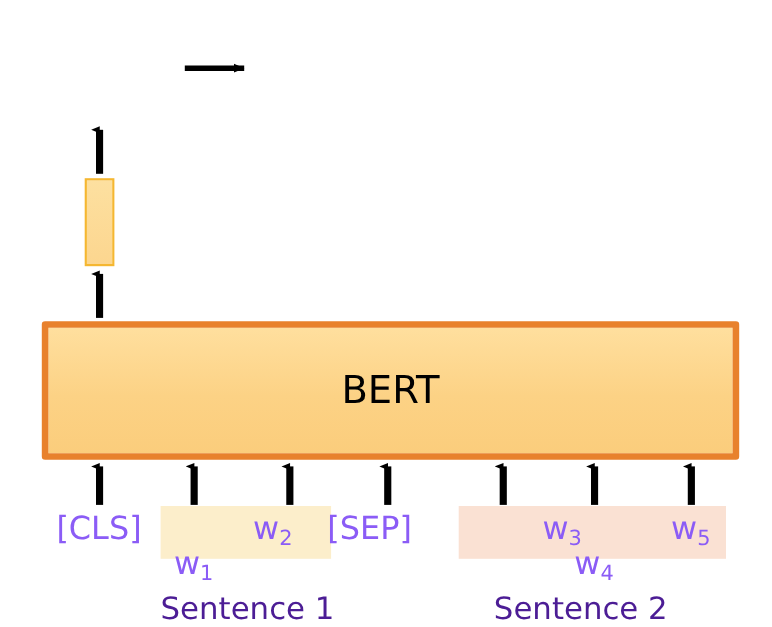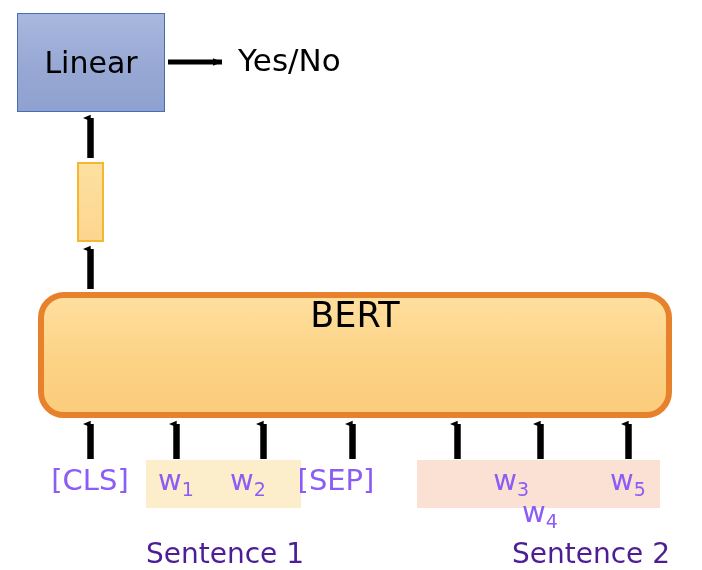--- a/index.html
+++ b/index.html
@@ -71,23 +71,24 @@
 
   
   .bert-box {
     position: absolute;
     left: 38px;
     top: 292px;
     width: 634px;
     height: 126px;
     background: linear-gradient(180deg, #ffdf9e 0%, #fcd285 55%, #fbcd7c 100%);
     border: 6px solid #e8812c;
-    border-radius: 26px;
+    border-radius: 3px;
     box-sizing: border-box;
     display: flex;
+    align-items: center;
     justify-content: center;
   }
   .bert-label {
     font-size: 35px;
     line-height: 1;
     color: #000000;
   }
 
   
   .sent-group {
@@ -142,48 +143,44 @@
     width: 702px;
     height: 570px;
     pointer-events: none;
   }
 </style>
 </head>
 <body>
 
 <div id="diagram">
 
-  <div class="linear-box">
-    <span class="linear-label">Linear</span>
-  </div>
-
-  <div class="yesno-label">Yes/No</div>
+
 
   <div class="embed-box"></div>
 
   <div class="bert-box">
     <span class="bert-label">BERT</span>
   </div>
 
   <div class="sent-group s1"></div>
   <div class="sent-group s2"></div>
 
   <div id="token-layer">
       <div class="token" style="left: 30px; width: 120px;"><span>[CLS]</span></div>
-      <div class="token" style="left: 116px; width: 120px;"><span>w</span><span class="sub">1</span></div>
+      <div class="token" style="left: 116px; width: 120px; margin-top: 32px;"><span>w</span><span class="sub">1</span></div>
       <div class="token" style="left: 188px; width: 120px;"><span>w</span><span class="sub">2</span></div>
       <div class="token" style="left: 276px; width: 120px;"><span>[SEP]</span></div>
       <div class="token" style="left: 409px; width: 120px; text-align: right;"><span>w</span><span class="sub">3</span></div>
       <div class="token" style="left: 480px; width: 120px; margin-top: 32px;"><span>w</span><span class="sub">4</span></div>
       <div class="token" style="left: 568px; width: 120px; text-align: center;"><span>w</span><span class="sub">5</span></div>
     </div>
 
   <div id="caption-layer">
       <div class="sent-caption" style="left: 95px; width: 260px;">Sentence 1</div>
-      <div class="sent-caption" style="left: 410px; width: 260px; text-align: right;">Sentence 2</div>
+      <div class="sent-caption" style="left: 398px; width: 260px;">Sentence 2</div>
     </div>
 
   <svg class="arrows" viewBox="0 0 702 570">
     <defs>
       <marker id="ah-up" markerWidth="10" markerHeight="10" refX="3.2" refY="7.6" orient="auto" markerUnits="userSpaceOnUse">
         <path d="M3.2,0 L0.0,7.8 L6.4,7.8 Z" fill="#000000"></path>
       </marker>
       <marker id="ah-right" markerWidth="12" markerHeight="12" refX="9.4" refY="4.4" orient="auto" markerUnits="userSpaceOnUse">
         <path d="M9.6,4.4 L0,0.4 L0,8.4 Z" fill="#000000"></path>
       </marker>

